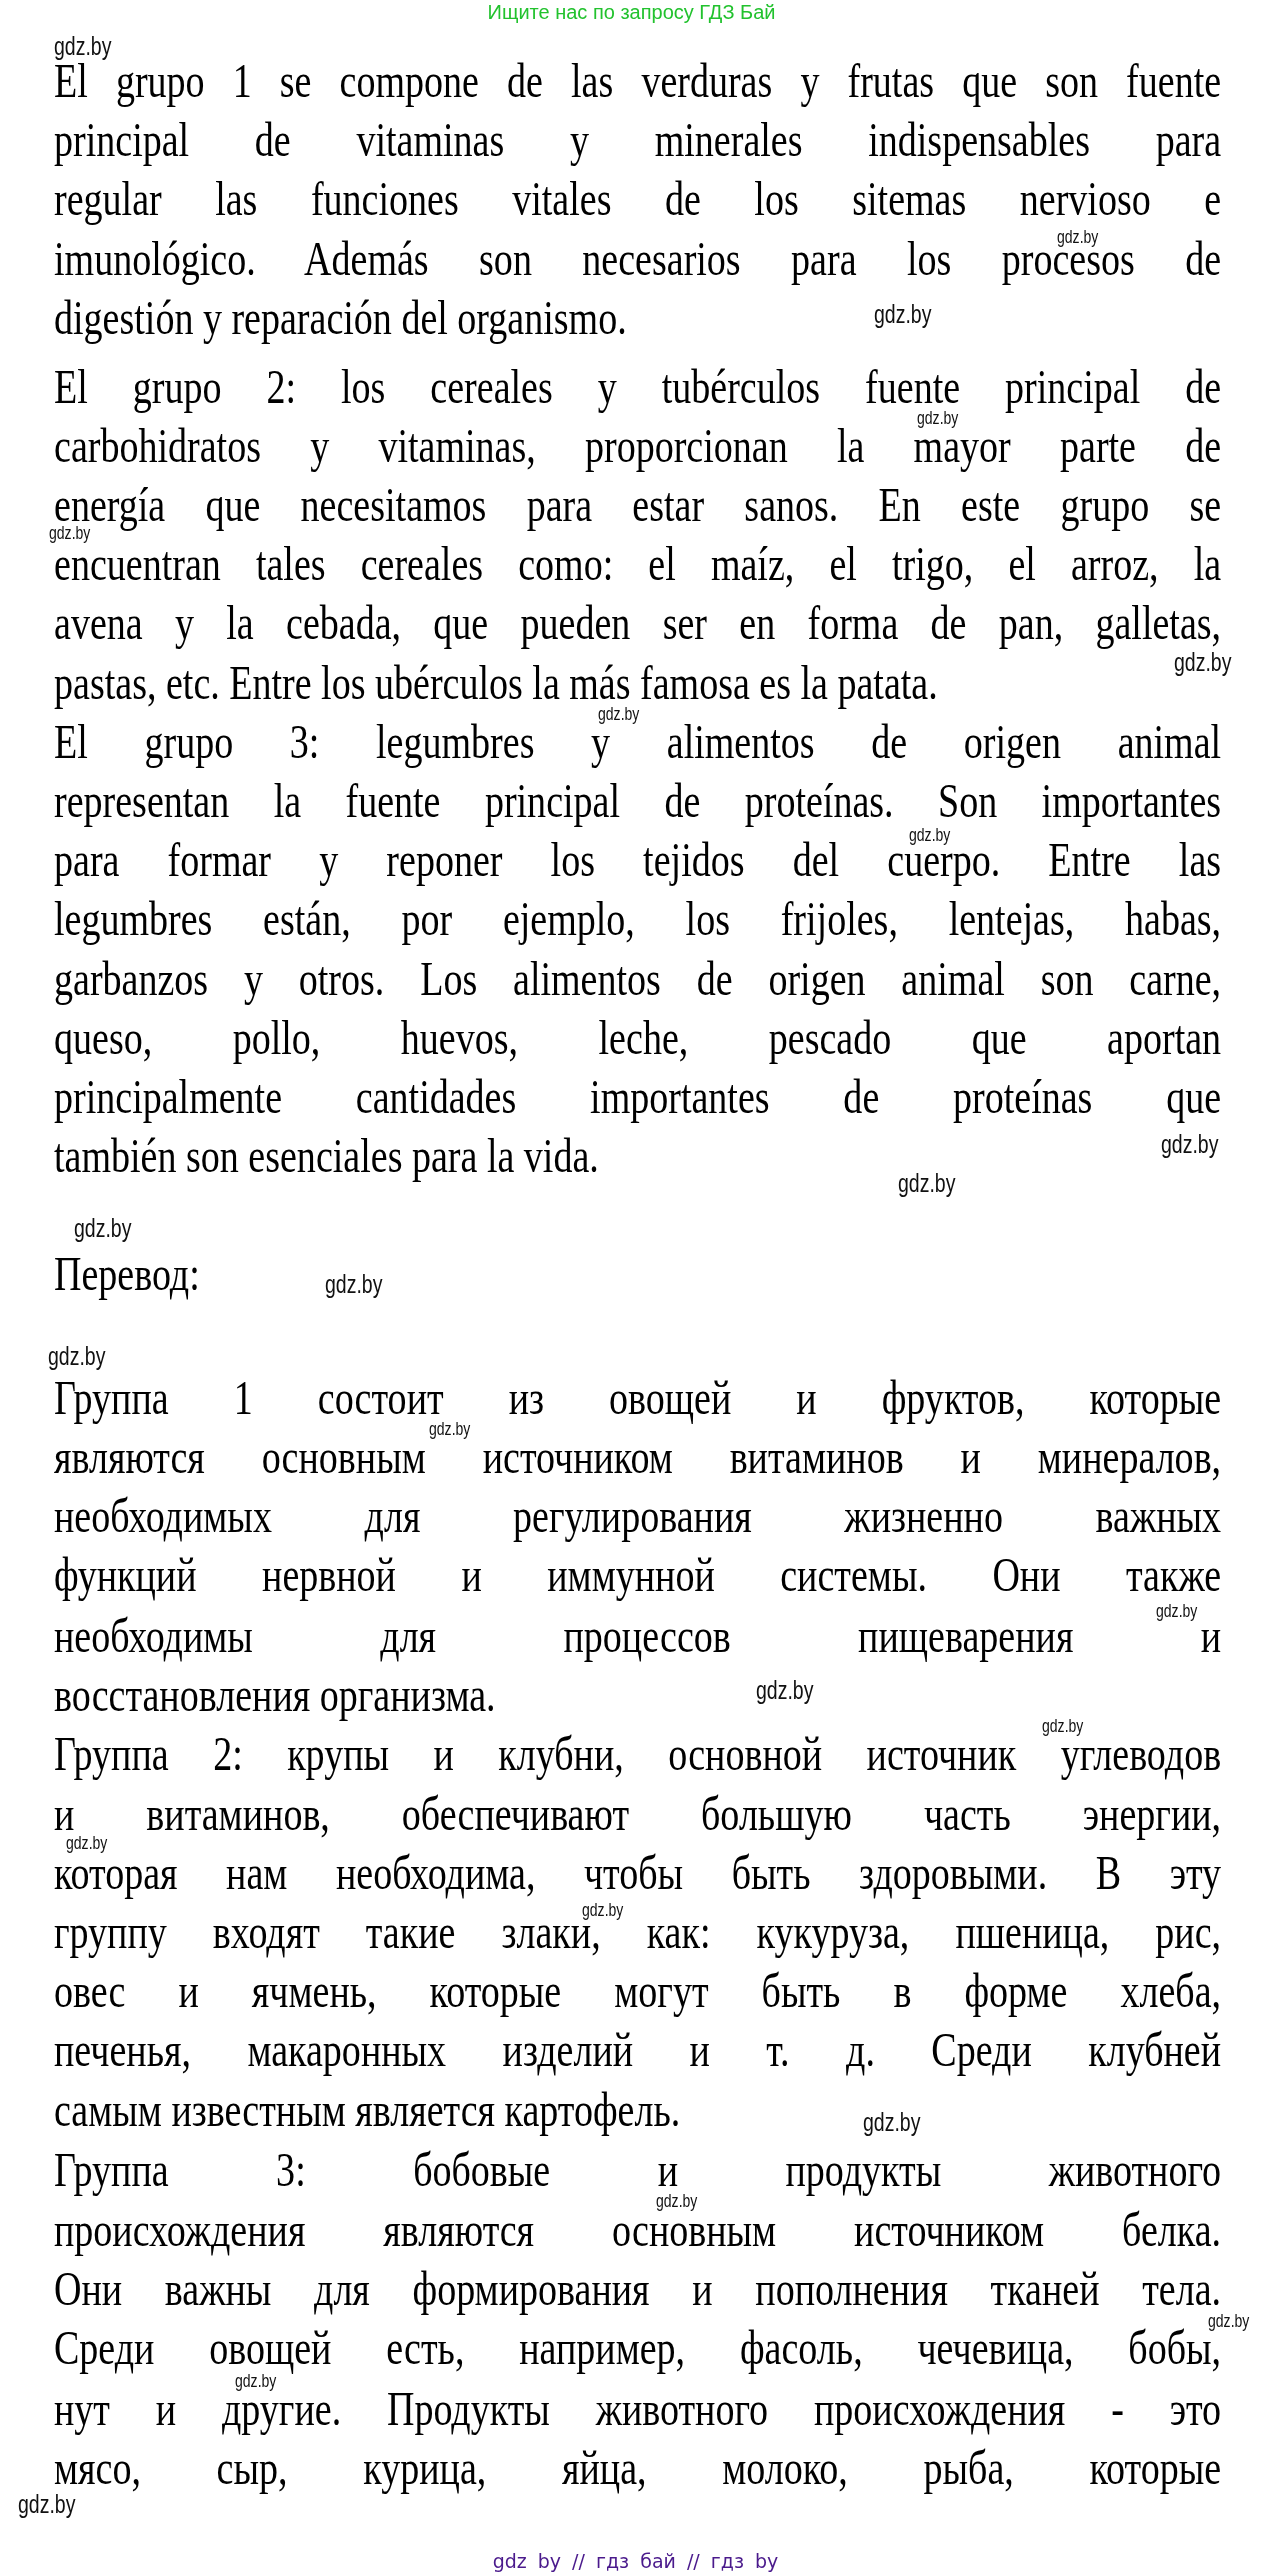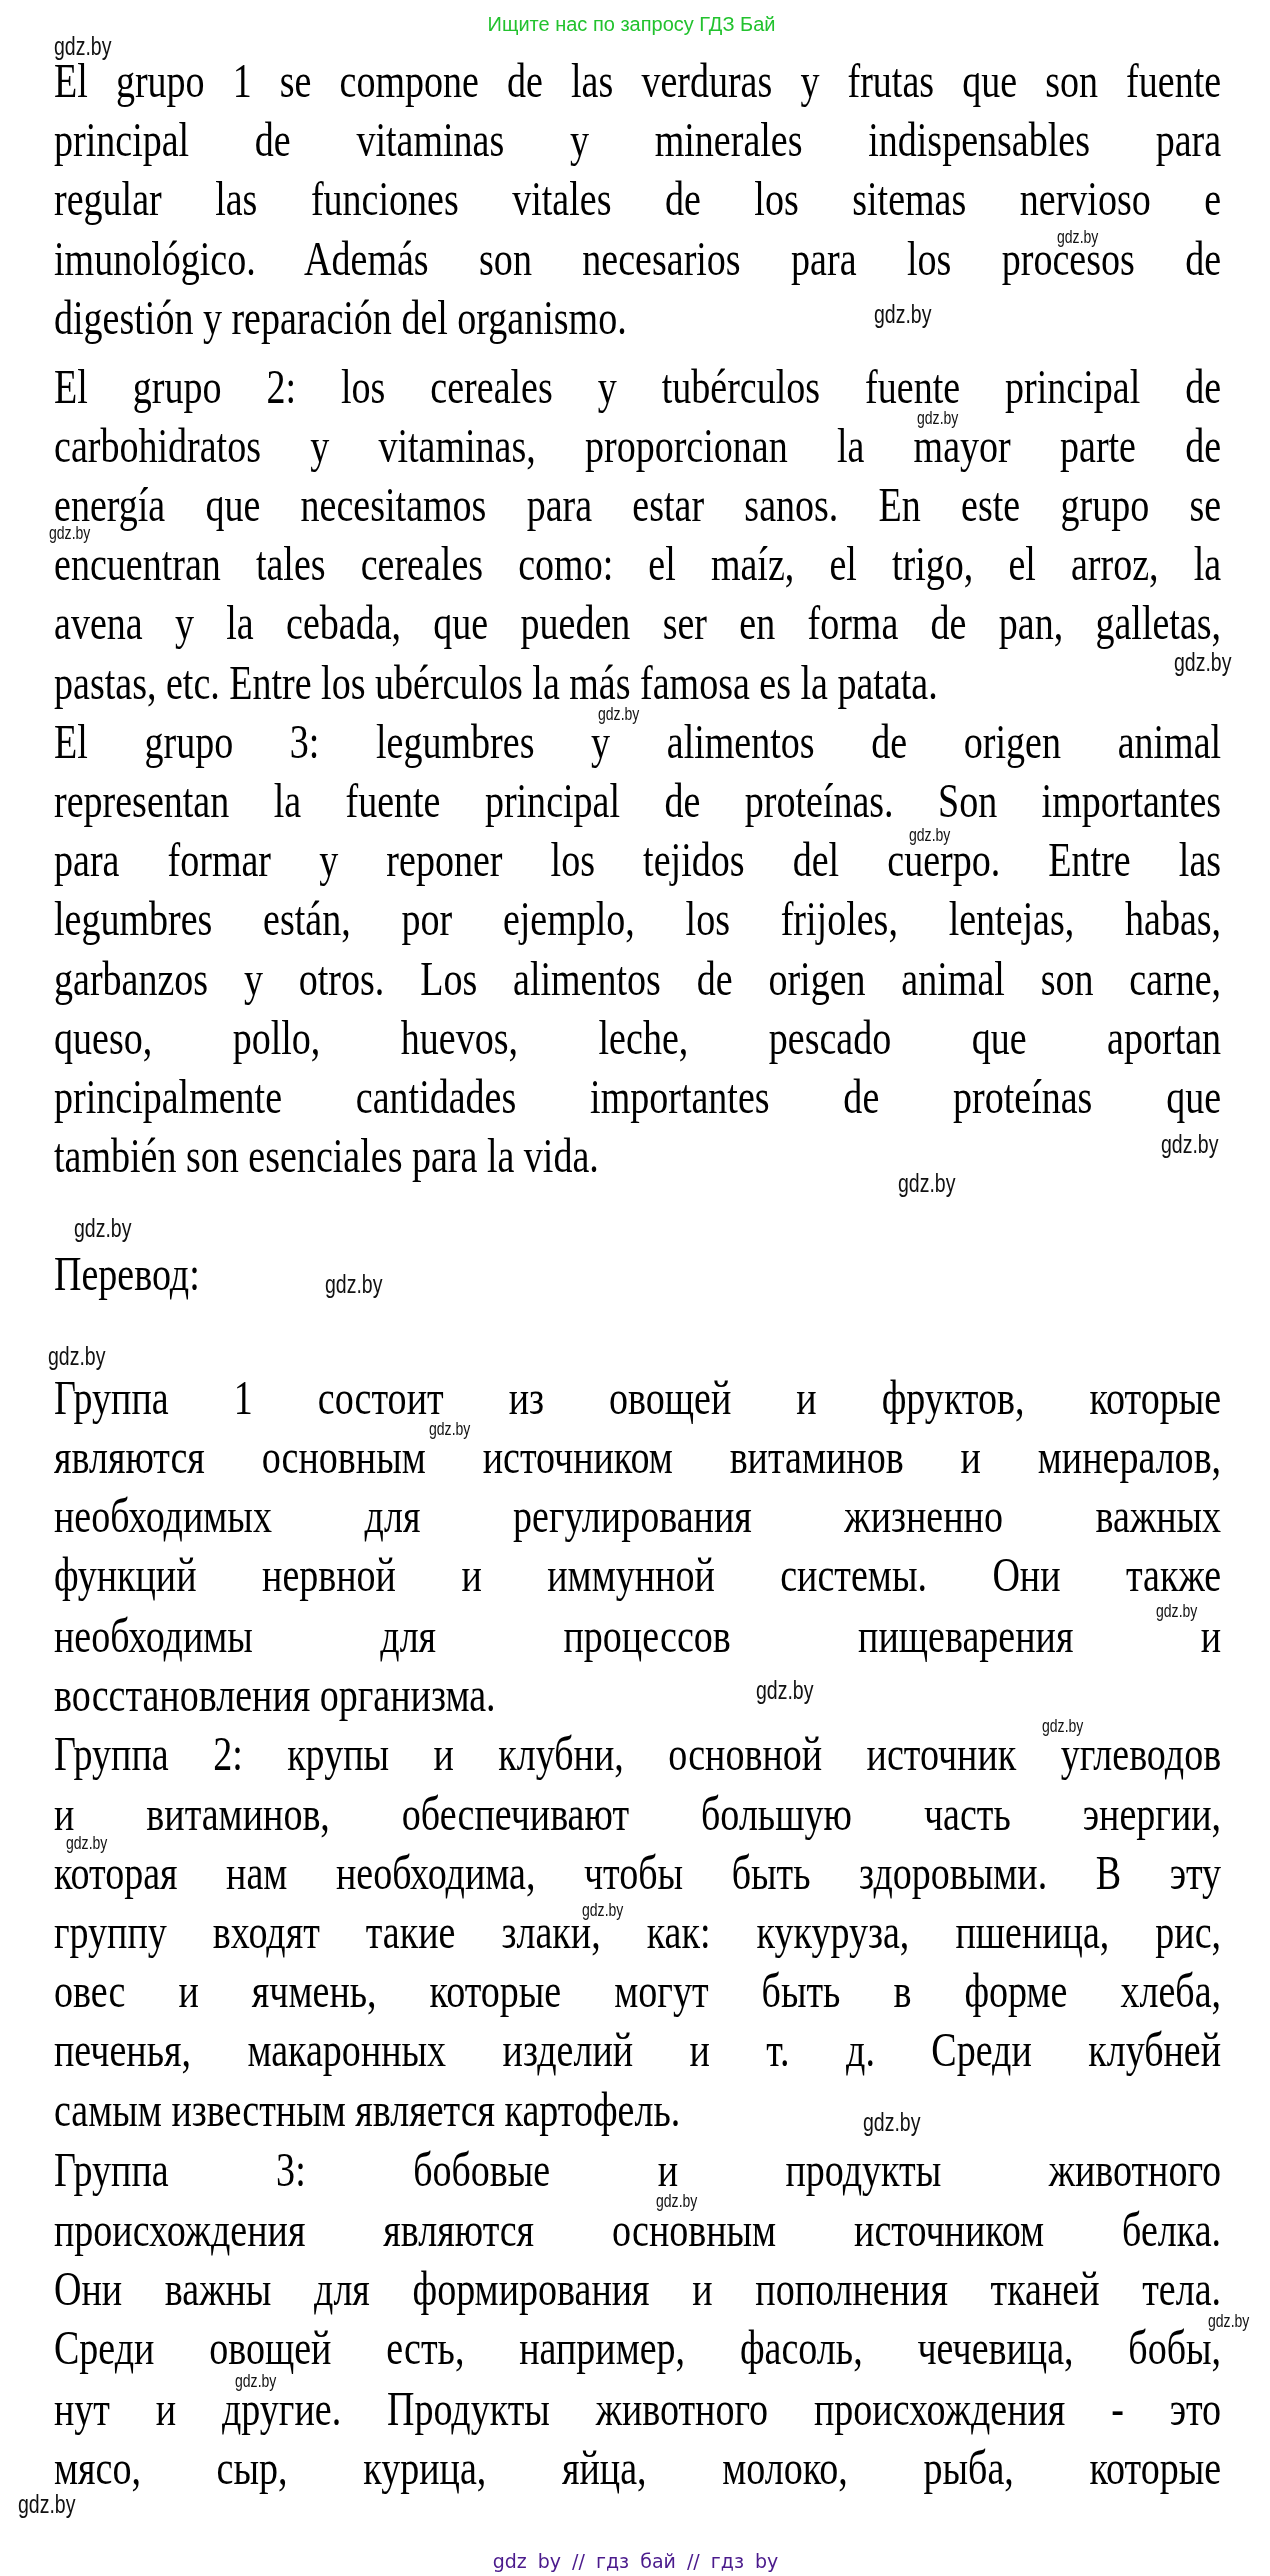--- a/index.html
+++ b/index.html
@@ -1,18 +1,18 @@
 <!DOCTYPE html>
 <html style="font-size:13px"><head>
 <meta charset="utf-8">
 <style>
   html, body { margin: 0; padding: 0; background: #ffffff; }
   body { width: 1271px; height: 2576px; position: relative; overflow: hidden; }
   .top-banner {
-    position: absolute; left: 0; top: 12px; width: 1263px; height: 28px;
+    position: absolute; left: 0; top: 0; width: 1263px; height: 28px;
     text-align: center; font-family: "Liberation Sans", sans-serif;
     font-size: 20px; line-height: 25px; color: #22c22e;
   }
   .footer {
     position: absolute; left: 0; top: 2546px; width: 1271px; height: 30px;
     text-align: center; font-family: "DejaVu Sans", sans-serif;
     font-size: 19px; line-height: 30px; color: #4a1a8c; word-spacing: 5px;
   }
   .line {
     position: absolute; left: 54px;

